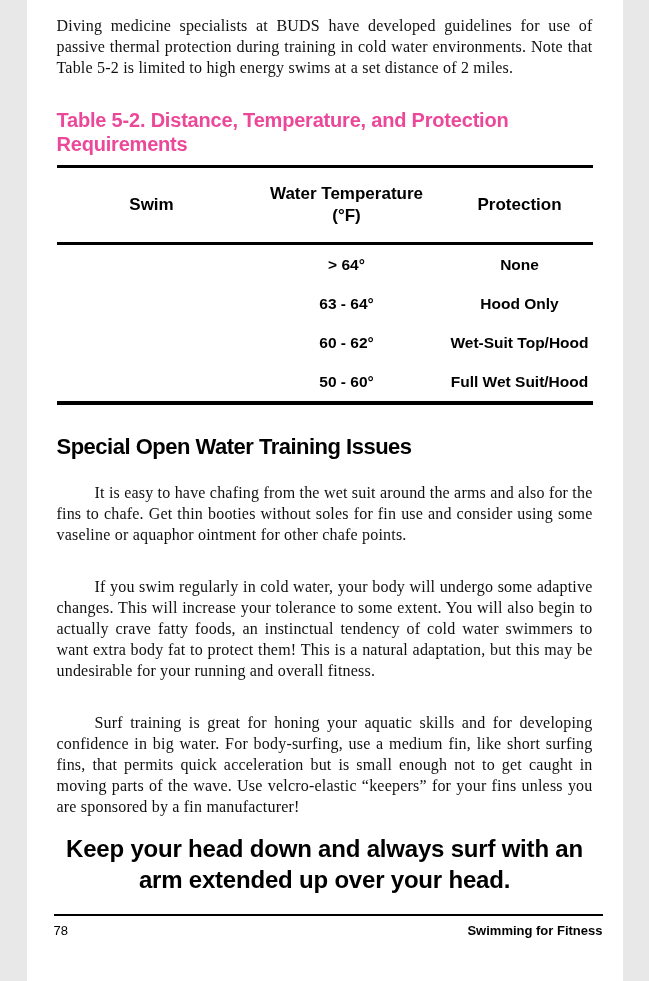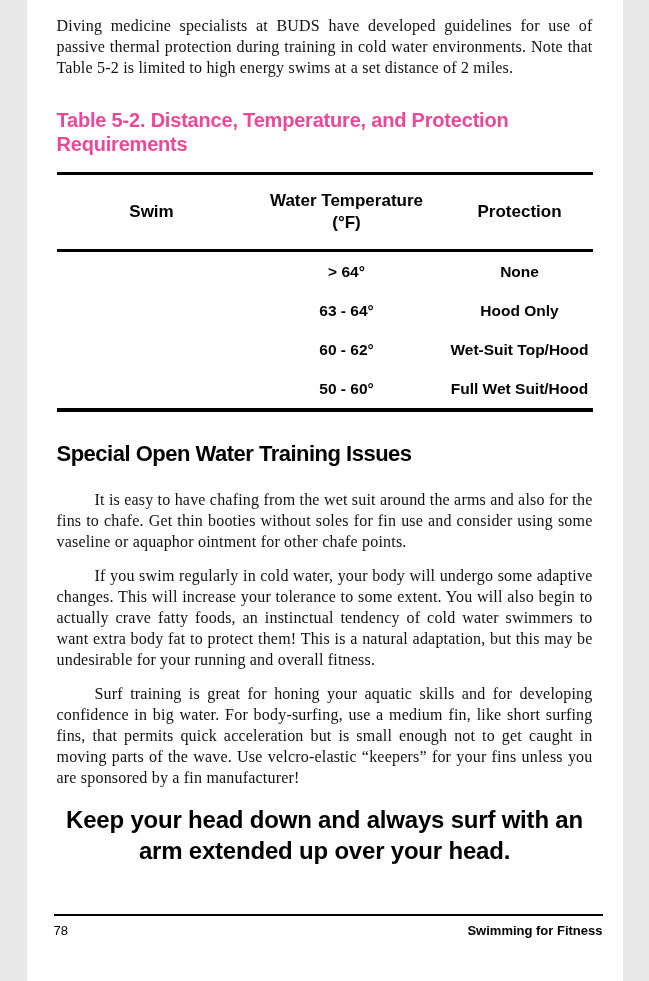--- a/index.html
+++ b/index.html
@@ -16,33 +16,33 @@
     overflow: hidden;
   }
   .body-text {
     margin: 0;
     font-size: 16px;
     line-height: 21px;
     text-align: justify;
     letter-spacing: 0.2px;
   }
   .indent { text-indent: 38px; }
-  .spaced { margin-top: 13px; }
+  .spaced { margin-top: 31px; }
 
   .table-title {
     margin: 30px 0 0 0;
     font-family: "Liberation Sans", sans-serif;
     font-weight: bold;
     font-size: 20px;
     line-height: 24px;
     letter-spacing: -0.2px;
     color: #ec4899;
   }
   .data-table {
-    margin-top: 16px;
+    margin-top: 9px;
     border-top: 3px solid #000;
     border-bottom: 4px solid #000;
     font-family: "Liberation Sans", sans-serif;
     font-weight: bold;
     color: #000;
   }
   .table-header {
     display: grid;
     grid-template-columns: 190px 200px 1fr;
     min-height: 74px;

